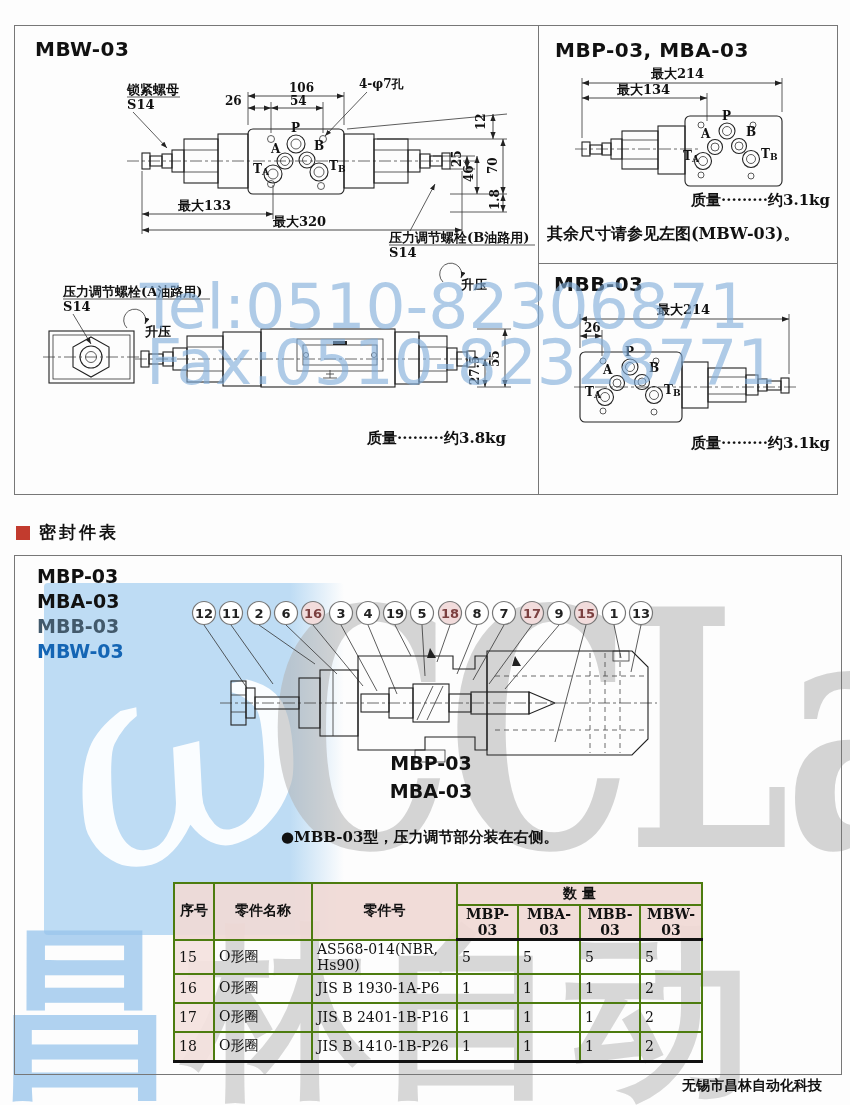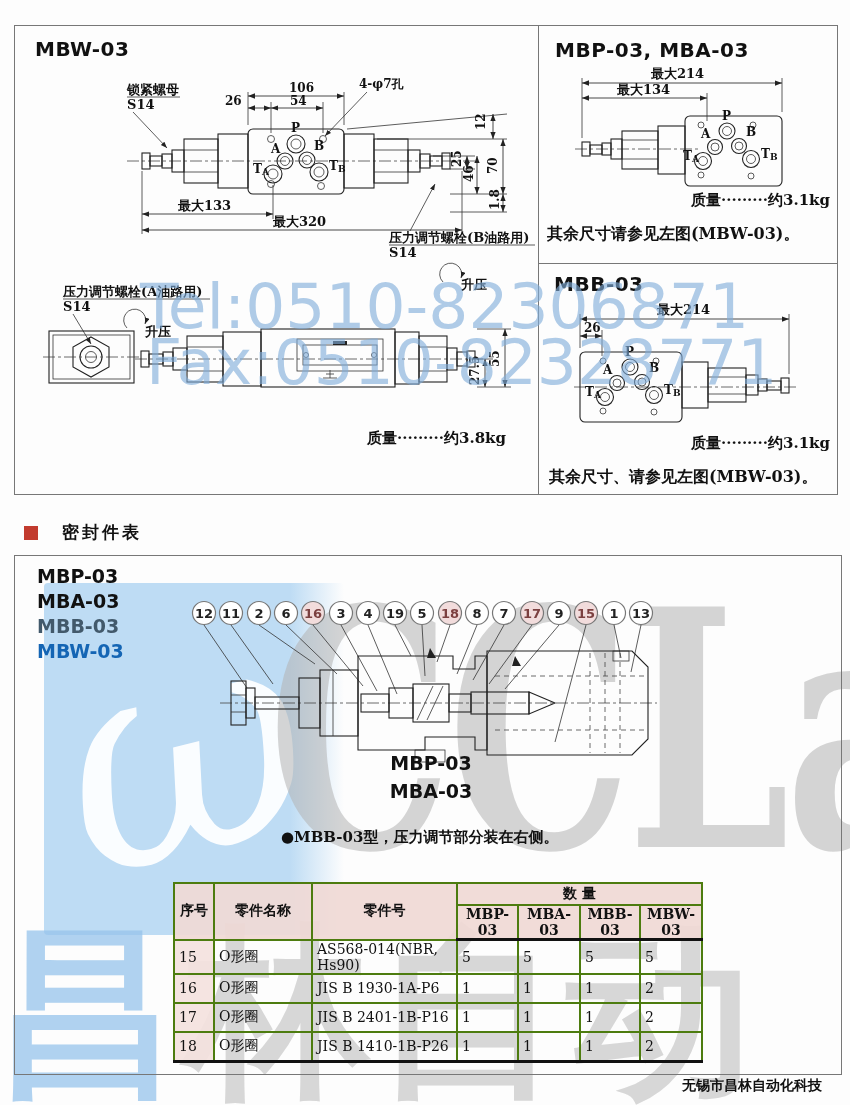--- a/index.html
+++ b/index.html
@@ -39,21 +39,21 @@
   .port{font-size:12px;font-weight:bold;}
   .sub{font-size:9px;}
   .wt{font-size:15px;font-weight:bold;}
   .ol{stroke:#222;stroke-width:1.1;fill:none;}
   .thin{stroke:#333;stroke-width:.8;fill:none;}
   .dimln{stroke:#333;stroke-width:.9;fill:none;}
   .cl{stroke:#444;stroke-width:.8;fill:none;stroke-dasharray:12 3 3 3;}
   .dash{stroke:#444;stroke-width:.8;fill:none;stroke-dasharray:5 4;}
 
   
-  .section-header{position:absolute;left:24px;top:521px;display:flex;align-items:center;gap:24px;z-index:2;text-align:right;}
+  .section-header{position:absolute;left:16px;top:521px;display:flex;align-items:center;gap:9px;z-index:2;text-align:right;}
   .red-sq{width:14px;height:14px;background:#c23b2e;}
   .section-title{font-weight:bold;font-size:17px;letter-spacing:3px;}
 
   .bottom-box{position:absolute;left:14px;top:555px;width:826px;height:518px;border:1px solid #777;z-index:1;}
   .model-list{position:absolute;left:22px;top:8px;line-height:25px;font-size:19px;font-weight:bold;}
   .model-list .m3{color:#42596b;}
   .model-list .m4{color:#1465b4;}
   .diagram-label{position:absolute;width:160px;text-align:center;font-size:19px;font-weight:bold;}
   .dl1{left:336px;top:196px;} .dl2{left:336px;top:224px;}
   .seal-note{position:absolute;left:266px;font-family:"DejaVu Serif",serif;font-size:15px;font-weight:bold;white-space:nowrap;}
@@ -330,21 +330,20 @@
         <rect class="ol" x="242" y="114" width="8" height="15"></rect>
         <line class="thin" x1="41" y1="84" x2="41" y2="50"></line>
         <line class="thin" x1="250" y1="110" x2="250" y2="50"></line>
         <line class="thin" x1="63" y1="92" x2="63" y2="66"></line>
         <line class="dimln" x1="41" y1="55" x2="250" y2="55" marker-start="url(#ab)" marker-end="url(#ab)"></line>
         <text class="cjk" x="118" y="50">最大214</text>
         <line class="dimln" x1="41" y1="72" x2="63" y2="72" marker-start="url(#ab)" marker-end="url(#ab)"></line>
         <text class="dim" x="45" y="68">26</text>
         <text class="wt" x="152" y="184">质量·········约3.1kg</text>
       </svg>
-      <div class="note-line" style="left:10px;top:203px;">其余尺寸、请参见左图(MBW-03)。</div>
     </div>
   </div>
 
   <div class="section-header">
     <div class="red-sq"></div>
     <div class="section-title">密封件表</div>
   </div>
 
   <div class="bottom-box">
     <div class="model-list">

